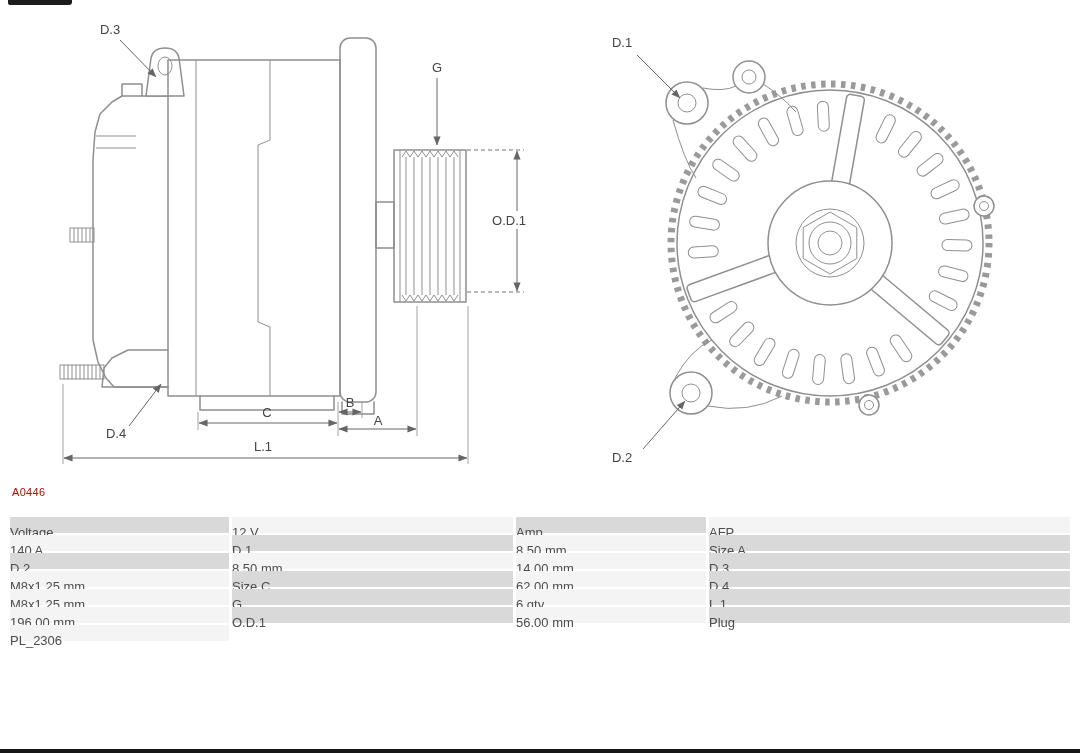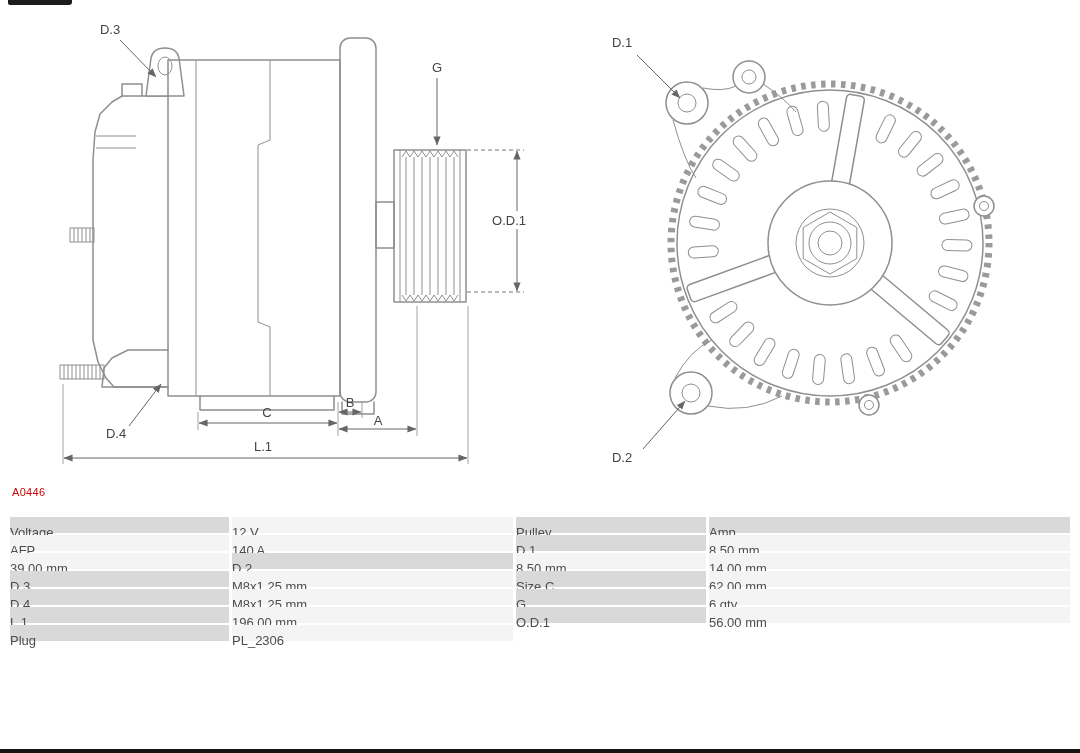--- a/index.html
+++ b/index.html
@@ -191,29 +191,28 @@
   </g>
 </svg>
 </div>
 
 <div class="part-number">A0446</div>
 
 <div class="spec-table">
 
   <div class="cell lbl">Voltage</div>
   <div class="cell val">12 V</div>
-  <div class="cell lbl">Pulley</div>
   <div class="cell lbl">Amp.</div>
 
   <div class="cell val">AFP</div>
   <div class="cell val">140 A</div>
   <div class="cell lbl">D.1</div>
   <div class="cell val">8.50 mm</div>
 
-  <div class="cell val">39.00 mm</div>
+  <div class="cell lbl">Size A</div>
   <div class="cell lbl">D.2</div>
   <div class="cell val">8.50 mm</div>
 
   <div class="cell val">14.00 mm</div>
   <div class="cell lbl">D.3</div>
   <div class="cell val">M8x1.25 mm</div>
 
   <div class="cell lbl">Size C</div>
   <div class="cell val">62.00 mm</div>
   <div class="cell lbl">D.4</div>

